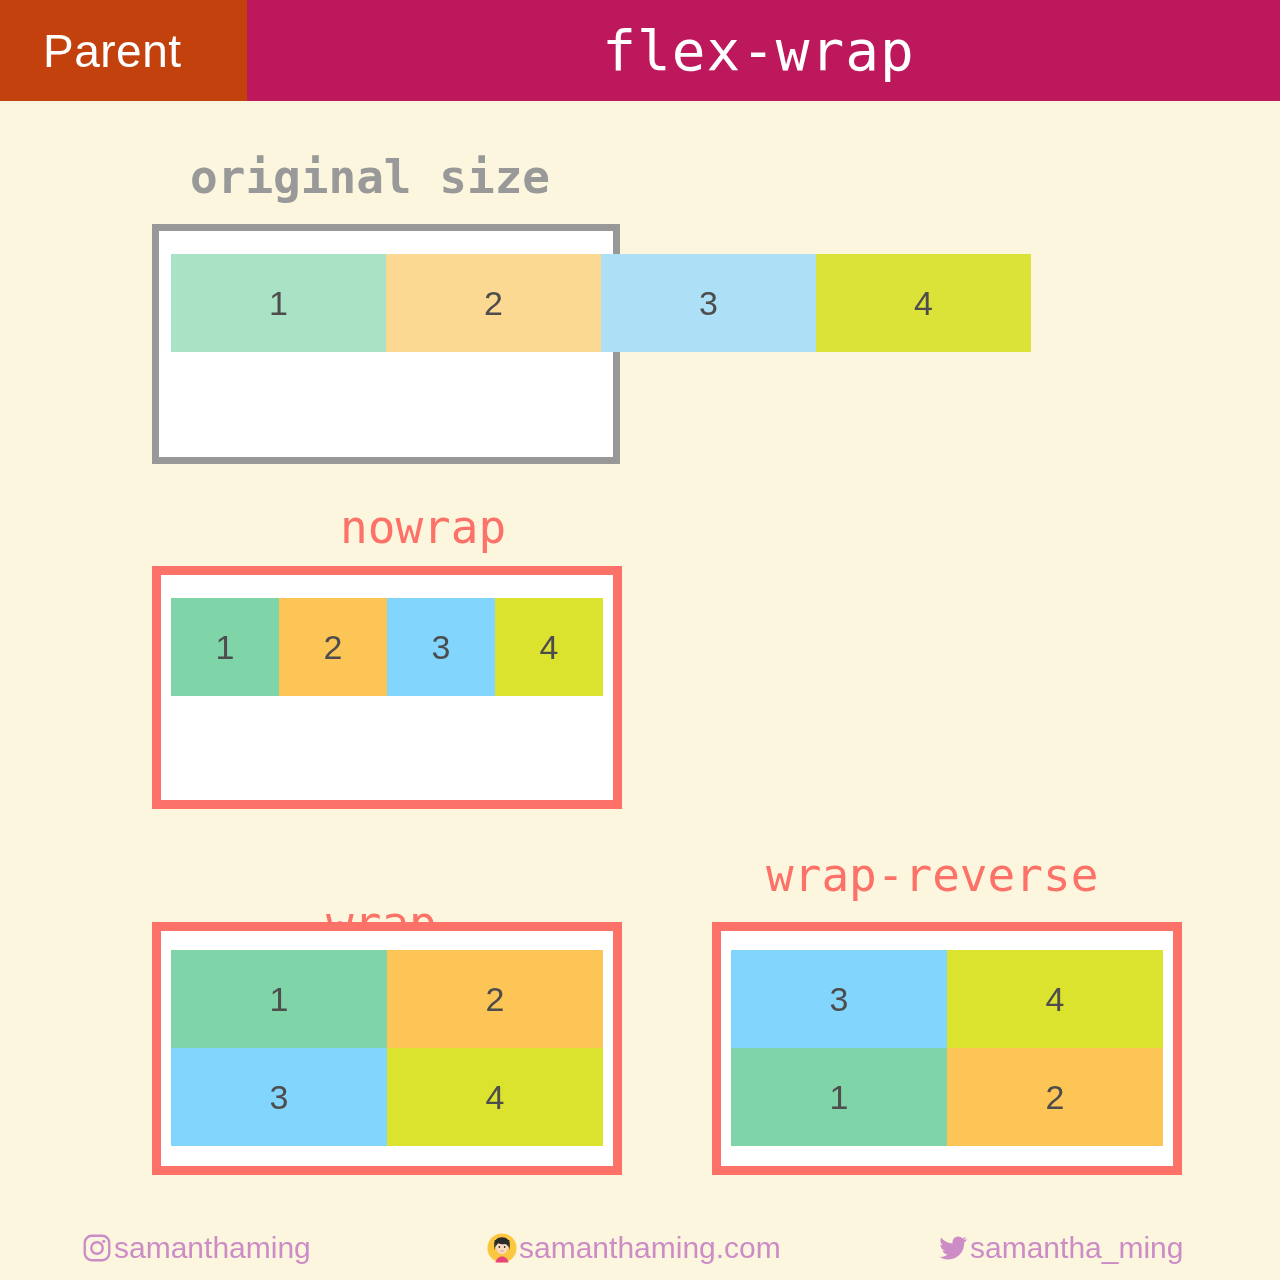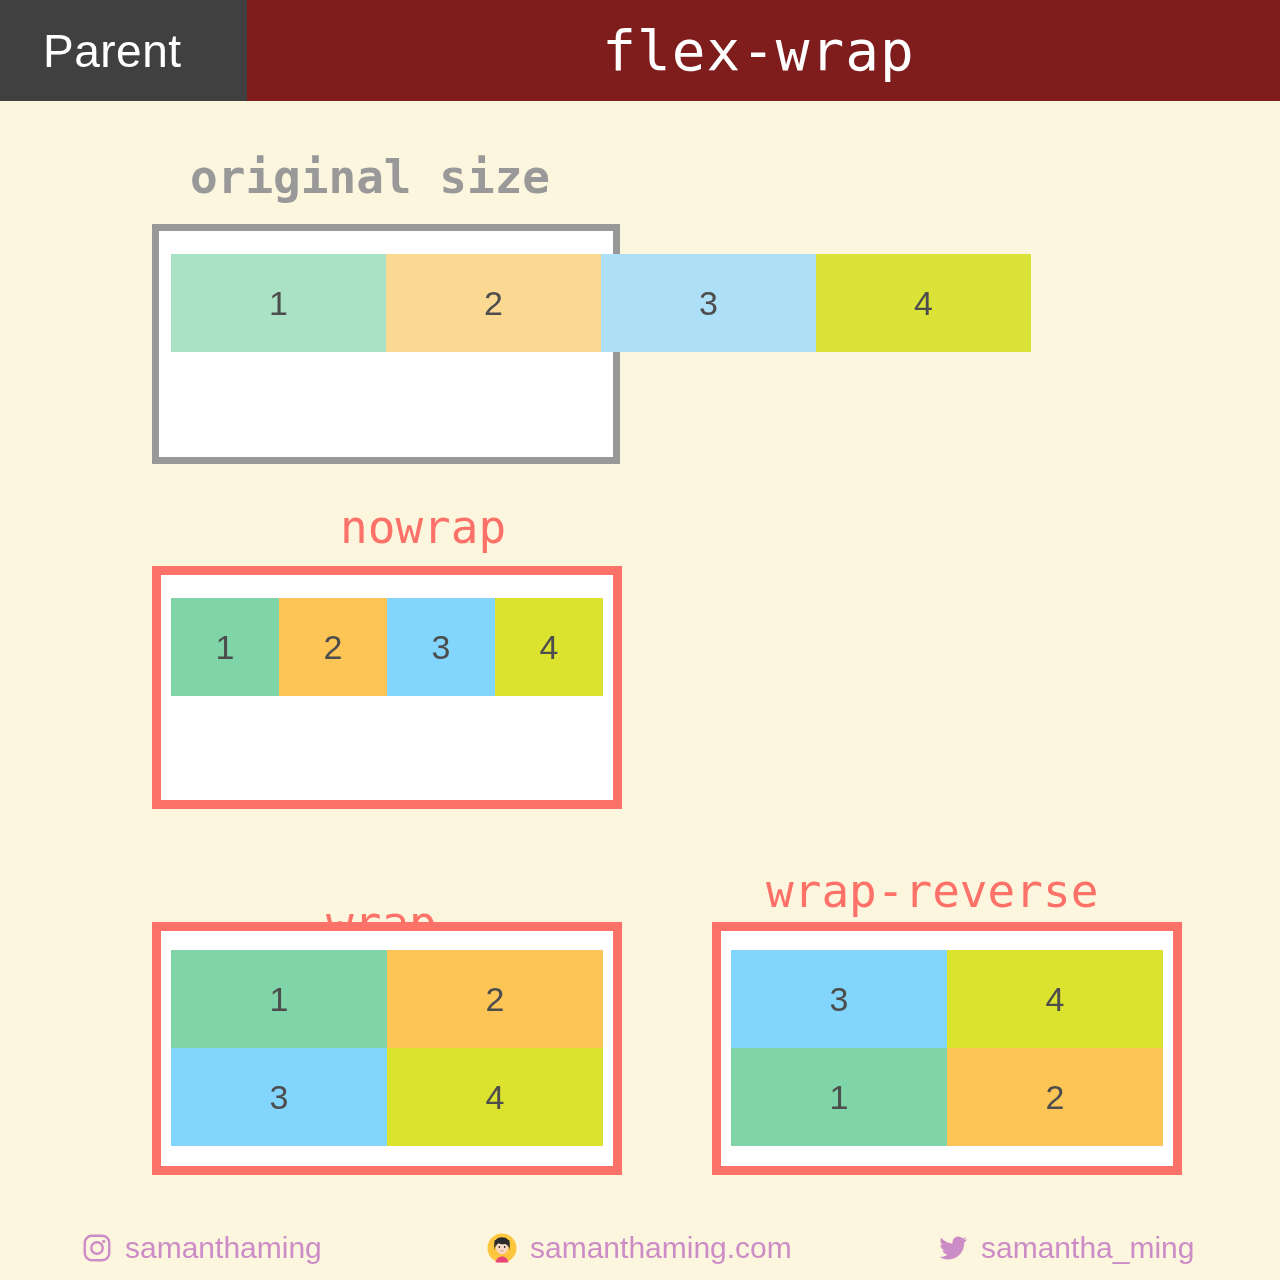--- a/index.html
+++ b/index.html
@@ -17,35 +17,35 @@
   }
 
   
   .header {
     display: flex;
     width: 1280px;
     height: 101px;
   }
   .header-parent {
     width: 247px;
-    background: #404040;
+    background: #c2410c;
     display: flex;
     align-items: center;
     padding-left: 43px;
   }
   .header-parent-label {
     color: #FFFFFF;
     font-family: "Liberation Sans", sans-serif;
     font-size: 46px;
     font-weight: 400;
     letter-spacing: 0.5px;
   }
   .header-title-bar {
     flex: 1;
-    background: #7f1d1d;
+    background: #be185d;
     display: flex;
     align-items: center;
     justify-content: center;
   }
   .header-title {
     color: #FFFFFF;
     font-family: "DejaVu Sans Mono", monospace;
     font-size: 56px;
     font-weight: 400;
     letter-spacing: 1px;
@@ -104,21 +104,21 @@
     left: 0;
     top: 1216px;
     width: 1280px;
     height: 64px;
     display: flex;
     align-items: center;
   }
   .footer-item {
     display: flex;
     align-items: center;
-    gap: 13px;
+    gap: 2px;
     position: absolute;
   }
   .footer-text {
     color: #CC8CC6;
     font-family: "Liberation Sans", sans-serif;
     font-size: 30px;
   }
   .footer-icon {
     width: 30px;
     height: 30px;
@@ -188,21 +188,21 @@
     <span>2</span>
   </div>
   <div class="item c3" style="width:216px;height:98px;">
     <span>3</span>
   </div>
   <div class="item c4" style="width:216px;height:98px;">
     <span>4</span>
   </div>
 </div>
 
-<div class="section-label label-red" style="left:766px; top:848px;margin-top:16px;">wrap-reverse</div>
+<div class="section-label label-red" style="left:766px; top:848px;">wrap-reverse</div>
 
 <div class="demo-box red-border" style="left:712px; top:922px; width:470px; height:253px;"></div>
 
 <div class="items-row" style="left:731px; top:950px; flex-wrap:wrap; width:432px;">
   <div class="item c3" style="width:216px;height:98px;">
     <span>3</span>
   </div>
   <div class="item c4" style="width:216px;height:98px;">
     <span>4</span>
   </div>

